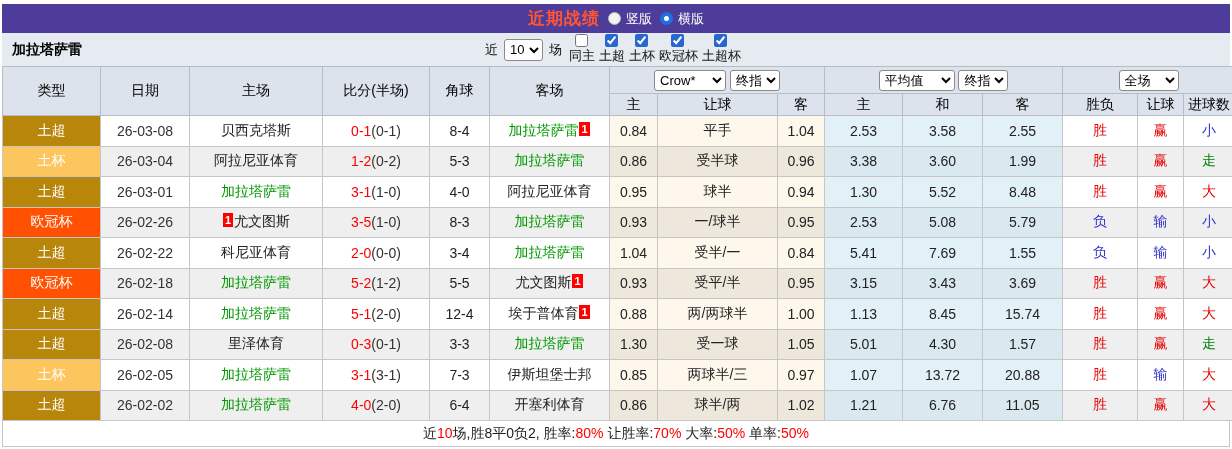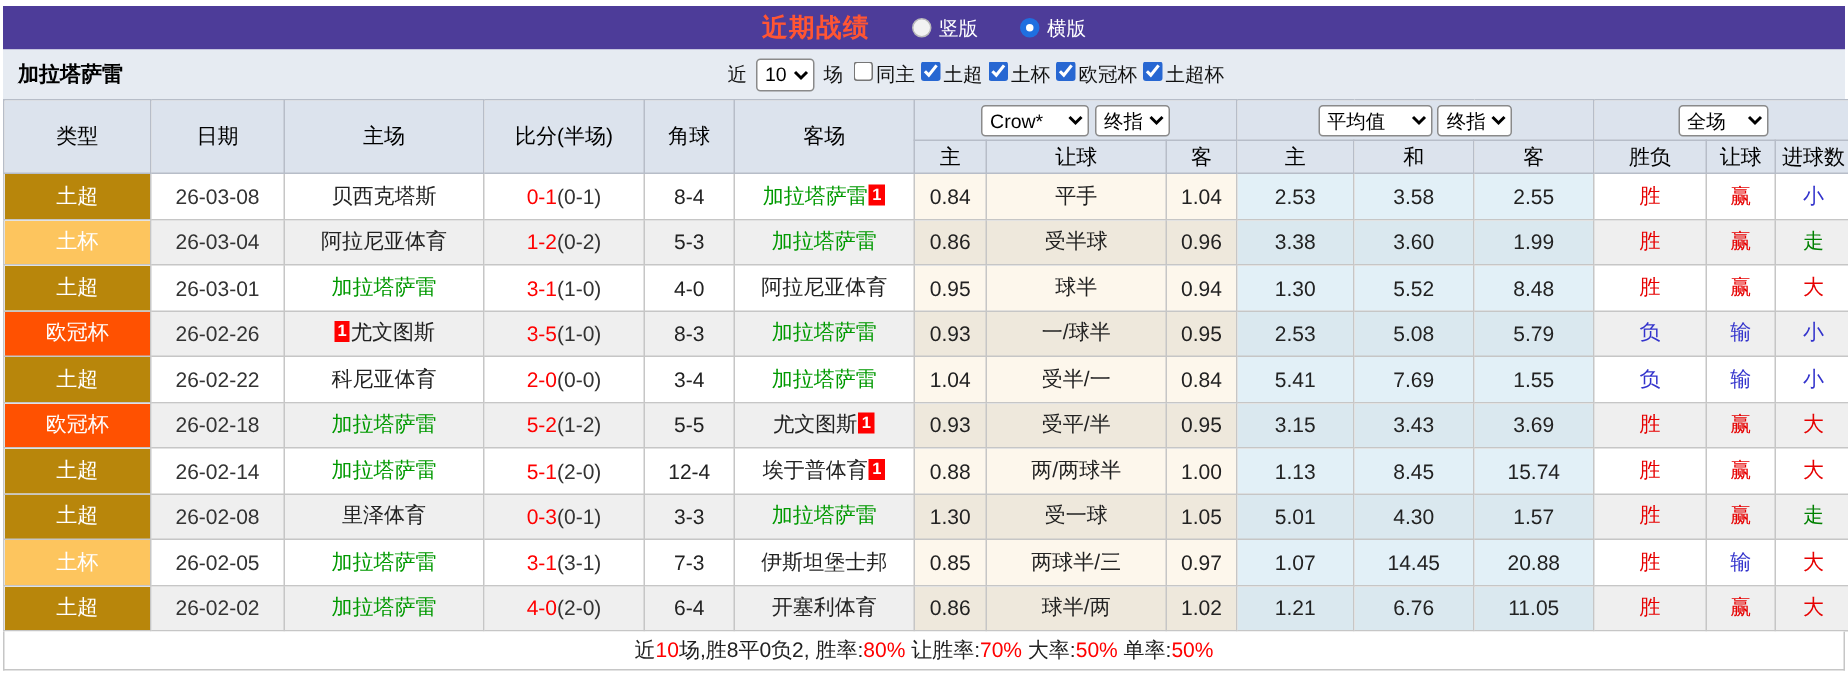--- a/index.html
+++ b/index.html
@@ -5,39 +5,39 @@
   * { box-sizing: border-box; }
   html,body { margin:0; padding:0; }
   body {
     width:1232px; height:449px; background:#fff; overflow:hidden;
     font-family:"Liberation Sans","DejaVu Sans",sans-serif;
     -webkit-font-smoothing:antialiased;
   }
   .top-gap { height:4px; background:#fff; }
   .top-bar {
     height:29px; margin:0 2px; background:#4d3c99; color:#fff;
-    display:flex; align-items:center; justify-content:center; gap:28px;
+    display:flex; align-items:center; justify-content:center; gap:8px;
   }
   .top-title { font-size:17px; font-weight:bold; color:#ff5533; letter-spacing:1px; }
   .radio-item { display:flex; align-items:center; gap:5px; font-size:13px; cursor:pointer; }
   .radio-dot { width:13px; height:13px; border-radius:50%; background:#f2f2f2; border:1px solid #bbb; }
   .radio-dot.on { background:#fff; border:4px solid #1f6fe0; }
   .filter-bar {
     height:33px; margin:0 2px; background:#e6ebf2; position:relative;
     display:flex; align-items:center; font-size:13px; color:#111;
   }
   .team-name { position:absolute; left:10px; font-size:14px; font-weight:bold; color:#000; }
   .filter-controls { position:absolute; left:483px; display:flex; align-items:center; gap:3px; }
   .filter-controls select { margin:0 3px; }
   select {
     font-family:inherit; font-size:13px; height:22px; background:#fff;
     border:1px solid #8a8a8a; border-radius:3px; color:#000; padding:0 1px;
   }
   .cb-group { display:flex; align-items:center; }
-  .cb-item { display:flex; align-items:flex-start; margin-left:4px; cursor:pointer; }
+  .cb-item { display:flex; align-items:center; margin-left:4px; cursor:pointer;flex-direction:column; }
   .cb-item input { width:13px; height:13px; margin:0 2px 0 0; accent-color:#2767d2; }
   table { border-collapse:collapse; table-layout:fixed; width:1228px; margin:0 2px; }
   th, td {
     border:1px solid #c6c6c6; padding:0; text-align:center; overflow:hidden;
     white-space:nowrap; font-size:14px; font-weight:normal; color:#222;
   }
   thead th { background:#dce3ed; border-color:#b7bdc8; color:#000; }
   thead tr.h1 { height:27px; }
   thead tr.h2 { height:22px; }
   thead tr.h2 th { font-size:14px; }
@@ -315,21 +315,21 @@
         <td class="league" style="background: rgb(253, 197, 94);">土杯</td>
         <td class="date">26-02-05</td>
         <td class="team"><span class="team-focus">加拉塔萨雷</span></td>
         <td><span class="score-main">3-1</span><span class="score-half">(3-1)</span></td>
         <td>7-3</td>
         <td class="team"><span>伊斯坦堡士邦</span></td>
         <td class="crow">0.85</td>
         <td class="crow">两球半/三</td>
         <td class="crow">0.97</td>
         <td class="avg">1.07</td>
-        <td class="avg">14.45</td>
+        <td class="avg">13.72</td>
         <td class="avg">20.88</td>
         <td class="outcome" style="color: rgb(230, 0, 0);">胜</td>
         <td class="outcome" style="color: rgb(51, 51, 204);">输</td>
         <td class="outcome" style="color: rgb(230, 0, 0);">大</td>
       </tr>
       <tr>
         <td class="league" style="background: rgb(184, 134, 11);">土超</td>
         <td class="date">26-02-02</td>
         <td class="team"><span class="team-focus">加拉塔萨雷</span></td>
         <td><span class="score-main">4-0</span><span class="score-half">(2-0)</span></td>

